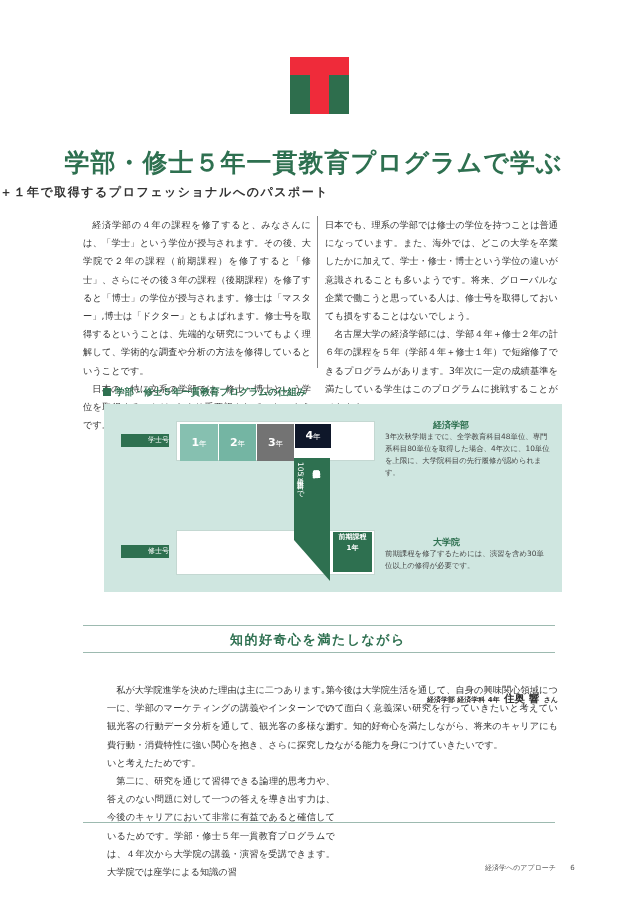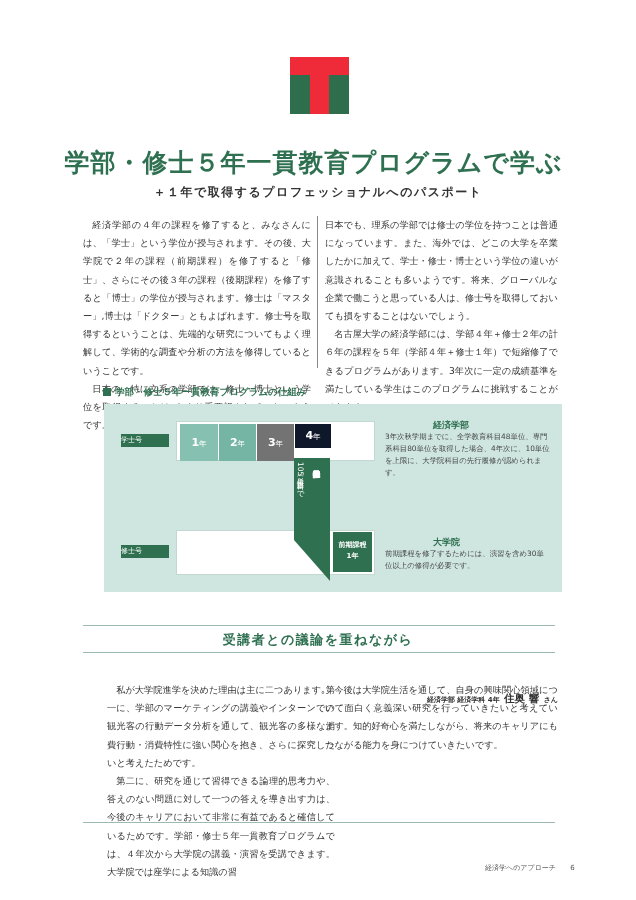--- a/index.html
+++ b/index.html
@@ -6,45 +6,45 @@
     html, body { width: 636px; height: 900px; background: #ffffff; overflow: hidden; }
     body { position: relative; font-family: "DejaVu Sans", "Liberation Sans", sans-serif; color: #333; }
 
     .logo { position: absolute; left: 290px; top: 57px; width: 59px; height: 57px; }
     .logo .bg { position: absolute; left: 0; top: 14px; width: 59px; height: 43px; background: #2e6e4d; }
     .logo .bar { position: absolute; left: 0; top: 0; width: 59px; height: 18px; background: #ef2b3a; }
     .logo .stem { position: absolute; left: 20px; top: 0; width: 19px; height: 57px; background: #ef2b3a; }
 
     .title { position: absolute; left: 0; width: 595px; top: 146px; text-align: center;
              font-size: 25px; font-weight: bold; color: #2e7050; letter-spacing: 1px; padding-left: 32px; }
-    .subtitle { position: absolute; left: 0; width: 636px; top: 184px; text-align: center;
+    .subtitle { position: absolute; left: 0; width: 636px; top: 184px; text-align: left;
                 font-size: 12px; font-weight: bold; color: #333; letter-spacing: 1.5px; }
 
     .col { position: absolute; font-size: 9.2px; line-height: 18.2px; color: #333; text-align: justify; }
     .col p { text-indent: 1em; }
     .col p.noindent { text-indent: 0; font-family: Liberation Serif, serif; }
     .col1 { left: 83px; top: 216px; width: 228px; }
     .col2 { left: 325px; top: 216px; width: 233px; }
     .col-divider { position: absolute; left: 317px; top: 216px; width: 1px; height: 152px; background: #888; }
 
     .diagram-heading { position: absolute; left: 103px; top: 386px; font-size: 9.5px; font-weight: bold; color: #2e7050; }
     .diagram-heading .sq { display: inline-block; width: 8px; height: 8px; background: #2e7050; margin-right: 4px; vertical-align: -1px; }
 
     .diagram { position: absolute; left: 104px; top: 404px; width: 458px; height: 188px; background: #cfe6e0; }
     .lbl-box { position: absolute; width: 48px; height: 13px; background: #2e7050; color: #fff; font-size: 7px;
-               text-align: left; line-height: 13px; }
+               text-align: right; line-height: 13px; }
     .track { position: absolute; background: #fff; border: 1px solid #c4d8d2; }
     .yr { position: absolute; height: 37px; color: #fff; font-size: 11px; font-weight: bold; text-align: center; line-height: 37px; }
     .yr small { font-size: 7.5px; font-weight: normal; }
     .yr4 { height: 24px; line-height: 24px; }
     .pre { position: absolute; left: 294px; top: 458px; width: 36px; height: 123px; background: #2e7050; }
     .pre svg { position: absolute; left: 0; top: 0; }
     .pre-text { position: absolute; color: #fff; font-size: 7.5px; line-height: 9px; writing-mode: vertical-rl; font-weight: bold; }
     .master { position: absolute; left: 333px; top: 532px; width: 39px; height: 40px; background: #2e7050; color: #fff;
-              font-size: 7px; font-weight: bold; text-align: center; line-height: 11px; padding-top: 8px; }
+              font-size: 7px; font-weight: bold; text-align: center; line-height: 11px; }
     .note { position: absolute; font-size: 7.4px; line-height: 12px; color: #444; }
     .note h4 { font-size: 9px; color: #2e7050; font-weight: bold; line-height: 12px; padding-left: 48px; }
 
     .section-rule { position: absolute; left: 83px; width: 472px; height: 1px; background: #9dbab0; }
     .section-title { position: absolute; left: 0; width: 636px; top: 631px; text-align: center;
                      font-size: 13px; font-weight: bold; color: #2e7050; letter-spacing: 1.5px; }
     .byline { position: absolute; right: 78px; top: 692px; font-size: 7px; color: #333; font-weight: bold; }
     .byline .name { font-size: 10.5px; margin: 0 2px; }
 
     .col3 { left: 83px; top: 681px; width: 228px; margin-left: 24px; }
@@ -107,21 +107,21 @@
 <div class="note" style="left:385px; top:419px; width:165px;">
   <h4>経済学部</h4>
   <div>3年次秋学期までに、全学教育科目48単位、専門系科目80単位を取得した場合、4年次に、10単位を上限に、大学院科目の先行履修が認められます。</div>
 </div>
 <div class="note" style="left:385px; top:536px; width:165px;">
   <h4>大学院</h4>
   <div>前期課程を修了するためには、演習を含め30単位以上の修得が必要です。</div>
 </div>
 
 <div class="section-rule" style="top:625px;"></div>
-<h2 class="section-title">受講者との議論を重ねながら</h2>
+<h2 class="section-title">知的好奇心を満たしながら</h2>
 <div class="section-rule" style="top:652px;"></div>
 
 <div class="byline">
   <span>経済学部 経済学科 4年</span>
   <span class="name">住奥 響</span>
   <span>さん</span>
 </div>
 
 <div class="col col3">
   <p>私が大学院進学を決めた理由は主に二つあります｡第一に、学部のマーケティングの講義やインターンでの観光客の行動データ分析を通して、観光客の多様な消費行動・消費特性に強い関心を抱き、さらに探究したいと考えたためです。</p>

